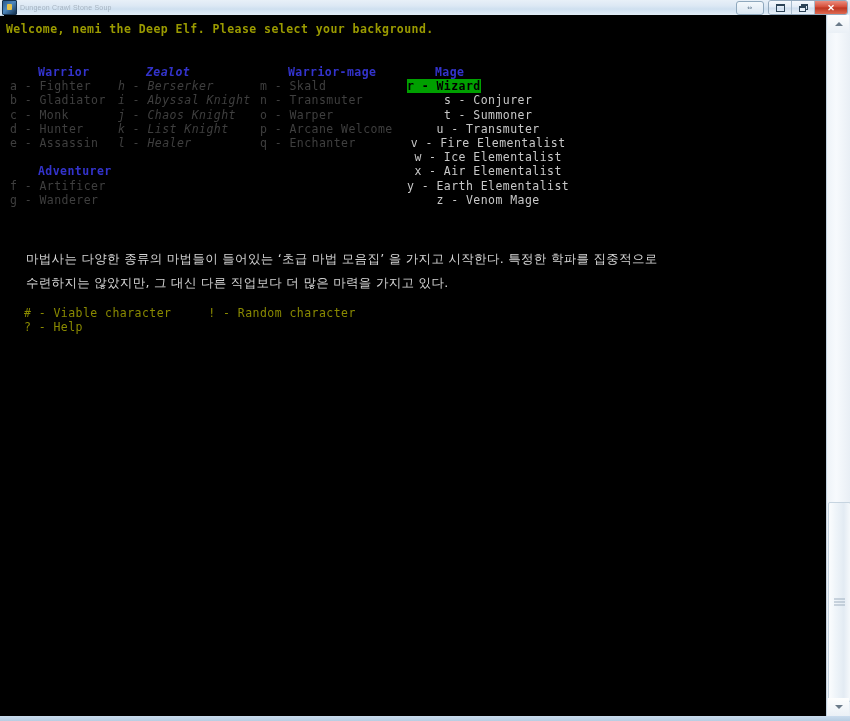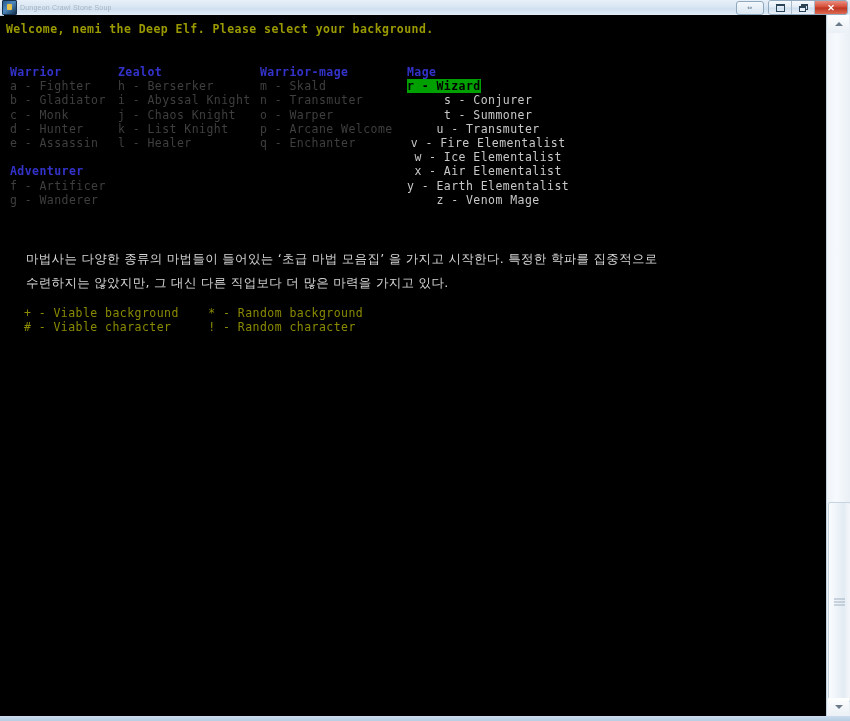--- a/index.html
+++ b/index.html
@@ -167,20 +167,21 @@
     top: 50px;
     width: 827px;
   }
   .col {
     position: absolute;
     top: 0;
   }
   .col-head {
     color: #3333cc;
     font-weight: bold;
+    margin-left: 28px;
   }
   .col-item {
     color: #3f3f3f;
   }
   .col-item.bright {
     color: #c8c8c8;
     text-align: center;
   }
   .col-item.selected {
     background: #00a000;
@@ -315,21 +316,21 @@
           <div class="row col-item">b - Gladiator</div>
           <div class="row col-item">c - Monk</div>
           <div class="row col-item">d - Hunter</div>
           <div class="row col-item">e - Assassin</div>
           <div class="row spacer"></div>
           <div class="row col-head">Adventurer</div>
           <div class="row col-item">f - Artificer</div>
           <div class="row col-item">g - Wanderer</div>
         </div>
 
-        <div class="col" style="left:114px;">
+        <div class="col" style="left:114px;font-style:italic;">
           <div class="row col-head">Zealot</div>
           <div class="row col-item">h - Berserker</div>
           <div class="row col-item">i - Abyssal Knight</div>
           <div class="row col-item">j - Chaos Knight</div>
           <div class="row col-item">k - List Knight</div>
           <div class="row col-item">l - Healer</div>
         </div>
 
         <div class="col" style="left:256px;">
           <div class="row col-head">Warrior-mage</div>
@@ -352,22 +353,22 @@
           <div class="row col-item bright">y - Earth Elementalist</div>
           <div class="row col-item bright">z - Venom Mage</div>
         </div>
 
       </div>
 
       <div id="desc">마법사는 다양한 종류의 마법들이 들어있는 ‘초급 마법 모음집’ 을 가지고 시작한다. 특정한 학파를 집중적으로
 수련하지는 않았지만, 그 대신 다른 직업보다 더 많은 마력을 가지고 있다.</div>
 
       <div id="helpblock">
-        <div class="row help-row">+ - Viable background    * - Random background</div>
         <div class="row help-row"># - Viable character     ! - Random character</div>
+        <div class="row help-row">? - Help</div>
       </div>
 
     </div>
   </div>
 
   <div id="scrollbar">
     <div class="sb-arrow up">
       <span class="tri up"></span>
     </div>
     <div id="sb-thumb">

